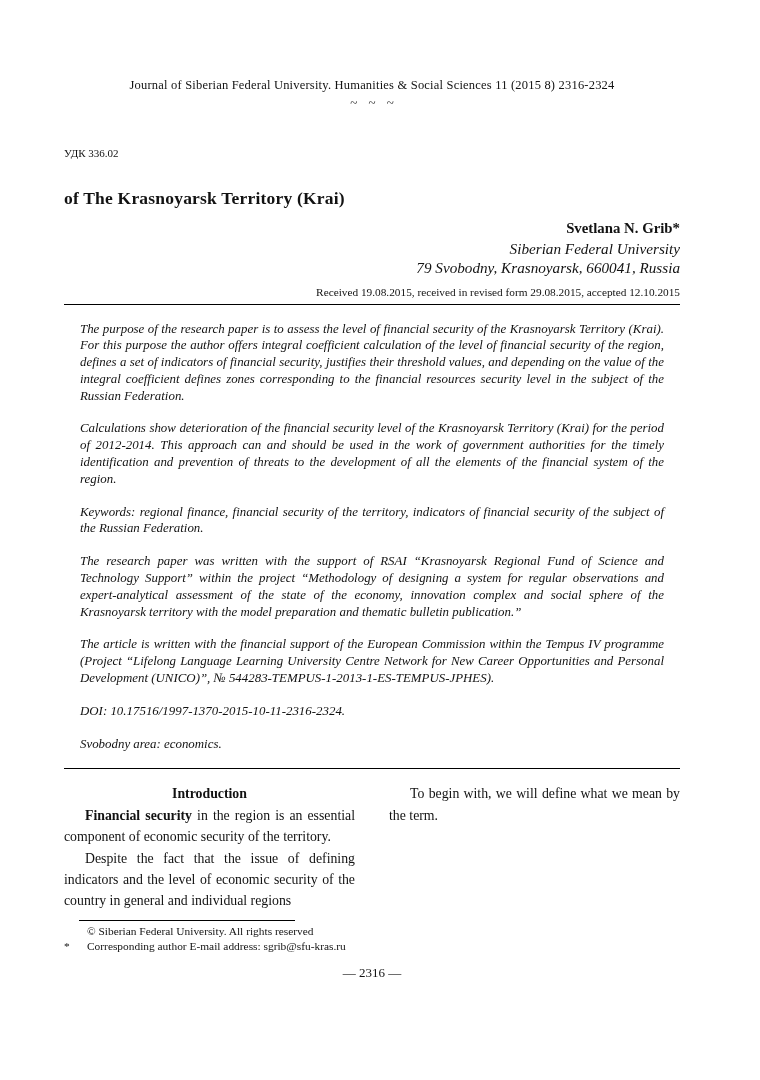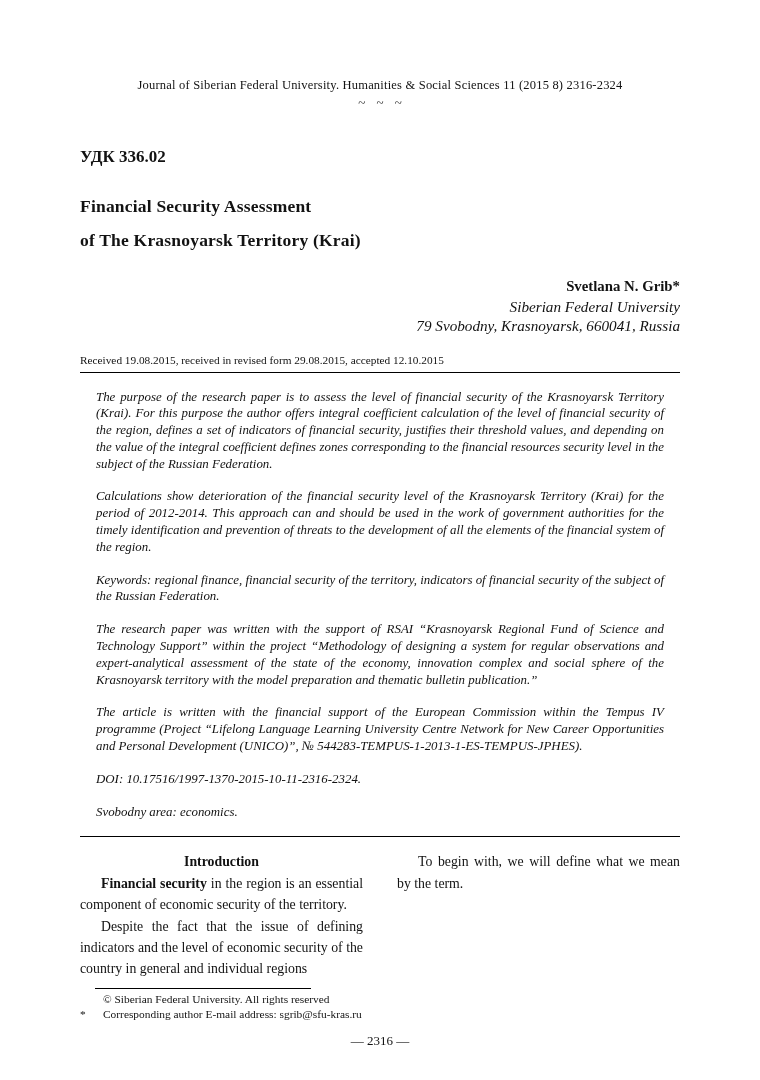--- a/index.html
+++ b/index.html
@@ -4,34 +4,34 @@
 <style>
   * { box-sizing: border-box; }
   html, body { margin: 0; padding: 0; }
   body {
     width: 760px; height: 1080px;
     background: #ffffff;
     font-family: "Liberation Serif", "DejaVu Serif", serif;
     color: #121212;
     overflow: hidden;
   }
-  .page { width: 760px; height: 1080px; padding: 78px 80px 0 80px; position: relative; background: #ffffff; }
+  .page { width: 760px; height: 1080px; padding: 78px 80px 0 64px; position: relative; background: #ffffff; }
 
   .journal-line { text-align: center; font-size: 12.5px; letter-spacing: 0.2px; }
   .ornament { text-align: center; font-size: 13px; word-spacing: 8px; color: #222; margin-top: 2px; }
 
-  .udk { margin-top: 36px; font-size: 17px; font-weight: bold; }
+  .udk { margin-top: 36px; font-size: 11px; }
 
   .title { margin-top: 22px; font-size: 17.5px; font-weight: bold; line-height: 34px; letter-spacing: 0.2px; }
 
-  .author-block { margin-top: 20px; text-align: right; line-height: 19.5px; }
+  .author-block { margin-top: 4px; text-align: right; line-height: 19.5px; }
   .author-name { font-weight: bold; font-size: 14.8px; }
   .author-affiliation, .author-address { font-style: italic; font-size: 15.2px; }
 
-  .received { margin-top: 18px; text-align: left; font-size: 11.3px; }
+  .received { margin-top: 8px; text-align: right; font-size: 11.3px; }
 
   .rule, .rule2 { border: 0; border-top: 1.6px solid #000; height: 0; }
   .rule { margin: 6px 0 0 0; }
   .rule2 { margin: 9px 0 0 0; }
 
   .abstract { margin-top: 8px; font-style: italic; font-size: 12.9px; line-height: 16.8px; text-align: justify; }
   .abstract p { margin: 16px; }
   .abstract p.gap { margin-top: 9px; }
 
   .columns { display: flex; gap: 34px; margin-top: 14px; font-size: 13.8px; line-height: 21.4px; }
@@ -52,21 +52,20 @@
 <body>
 
 <div class="page">
 
   <div class="journal-line">Journal of Siberian Federal University. Humanities &amp; Social Sciences 11 (2015 8) 2316-2324</div>
   <div class="ornament">~ ~ ~</div>
 
   <div class="udk">УДК 336.02</div>
 
   <div class="title">
-    <div>Financial Security Assessment</div>
     <div>of The Krasnoyarsk Territory (Krai)</div>
   </div>
 
   <div class="author-block">
     <div class="author-name">Svetlana N. Grib*</div>
     <div class="author-affiliation">Siberian Federal University</div>
     <div class="author-address">79 Svobodny, Krasnoyarsk, 660041, Russia</div>
   </div>
 
   <div class="received">Received 19.08.2015, received in revised form 29.08.2015, accepted 12.10.2015</div>

